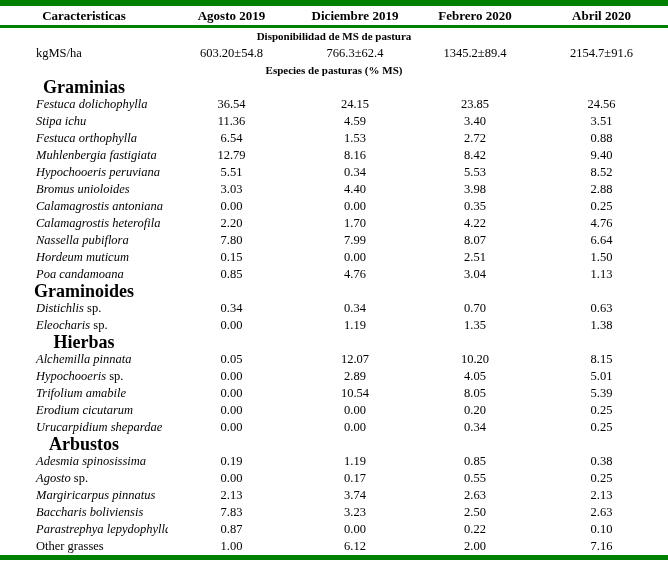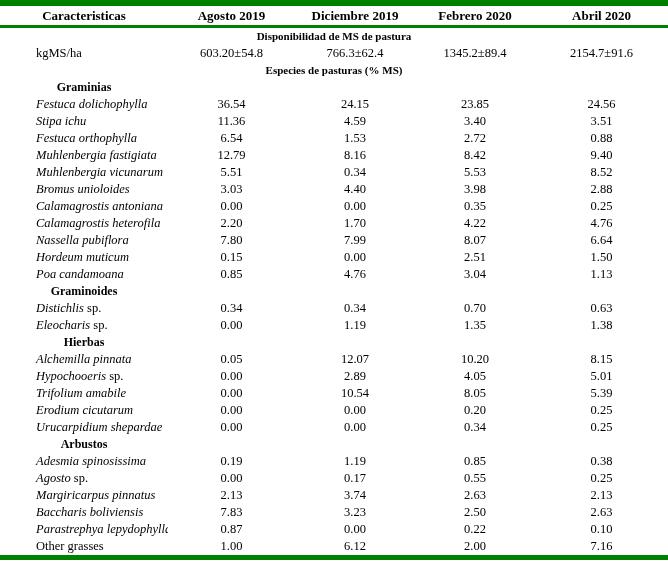--- a/index.html
+++ b/index.html
@@ -40,21 +40,21 @@
     overflow: hidden;
   }
   td.span-cell {
     text-align: center;
     font-weight: bold;
     font-size: 11px;
   }
   td.section-cell {
     text-align: center;
     font-weight: bold;
-    font-size: 12px;
+    font-size: 18px;
   }
   td.name-cell {
     text-align: left;
     padding-left: 36px;
   }
   td.value-cell {
     text-align: center;
   }
 </style>
 </head>
@@ -121,21 +121,21 @@
           <td class="value-cell">0.88</td>
         </tr>
         <tr>
           <td class="name-cell"><i>Muhlenbergia fastigiata</i></td>
           <td class="value-cell">12.79</td>
           <td class="value-cell">8.16</td>
           <td class="value-cell">8.42</td>
           <td class="value-cell">9.40</td>
         </tr>
         <tr>
-          <td class="name-cell"><i>Muhlenbergia vicunarum</i></td>
+          <td class="name-cell"><i>Hypochooeris peruviana</i></td>
           <td class="value-cell">5.51</td>
           <td class="value-cell">0.34</td>
           <td class="value-cell">5.53</td>
           <td class="value-cell">8.52</td>
         </tr>
         <tr>
           <td class="name-cell"><i>Bromus unioloides</i></td>
           <td class="value-cell">3.03</td>
           <td class="value-cell">4.40</td>
           <td class="value-cell">3.98</td>

